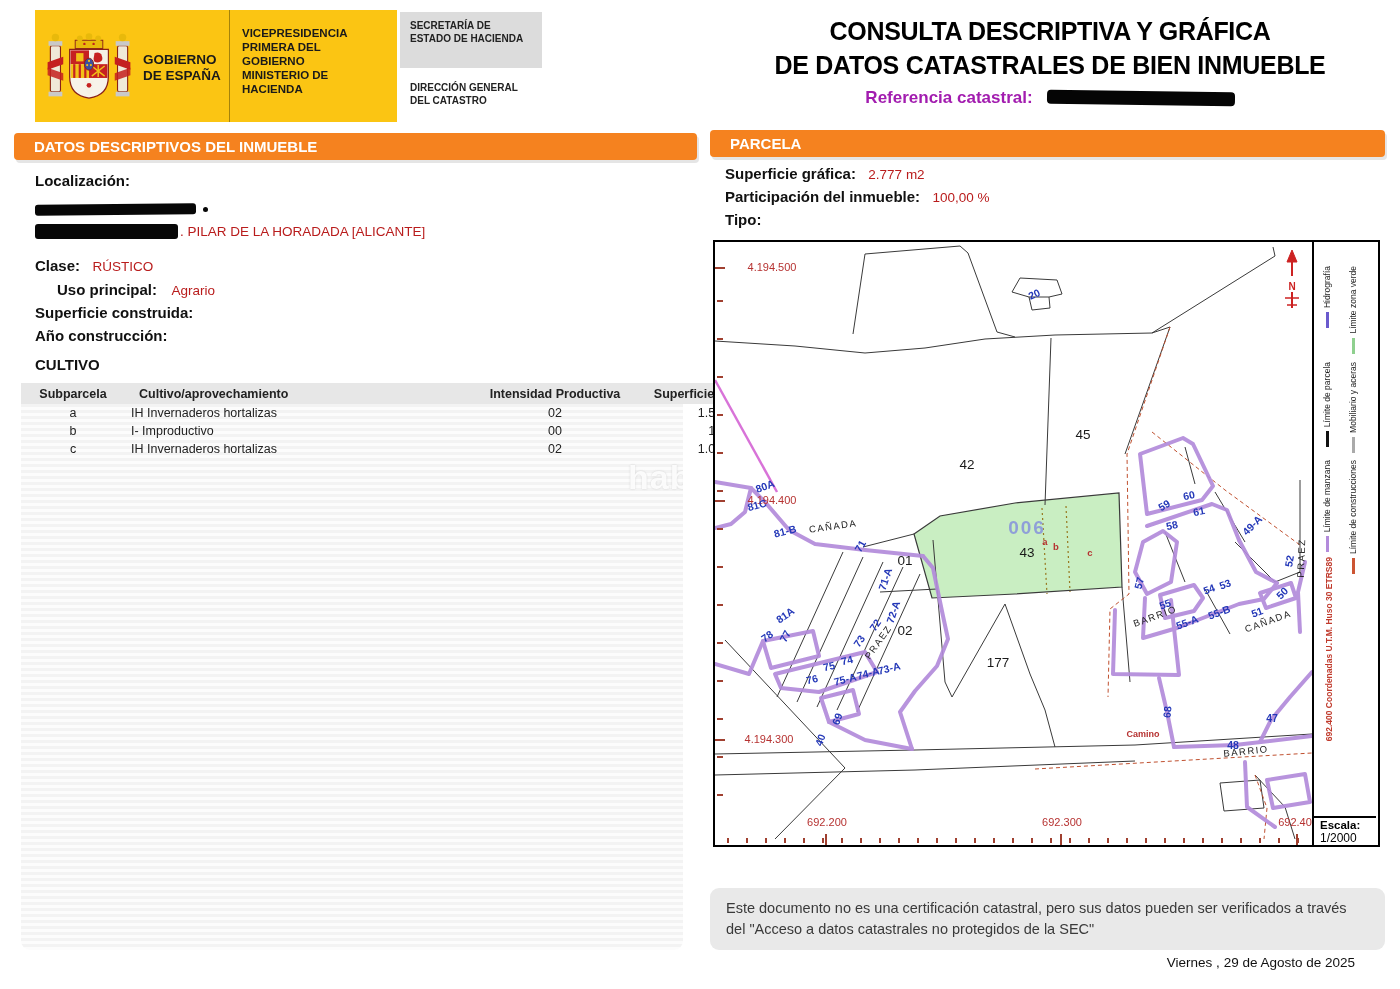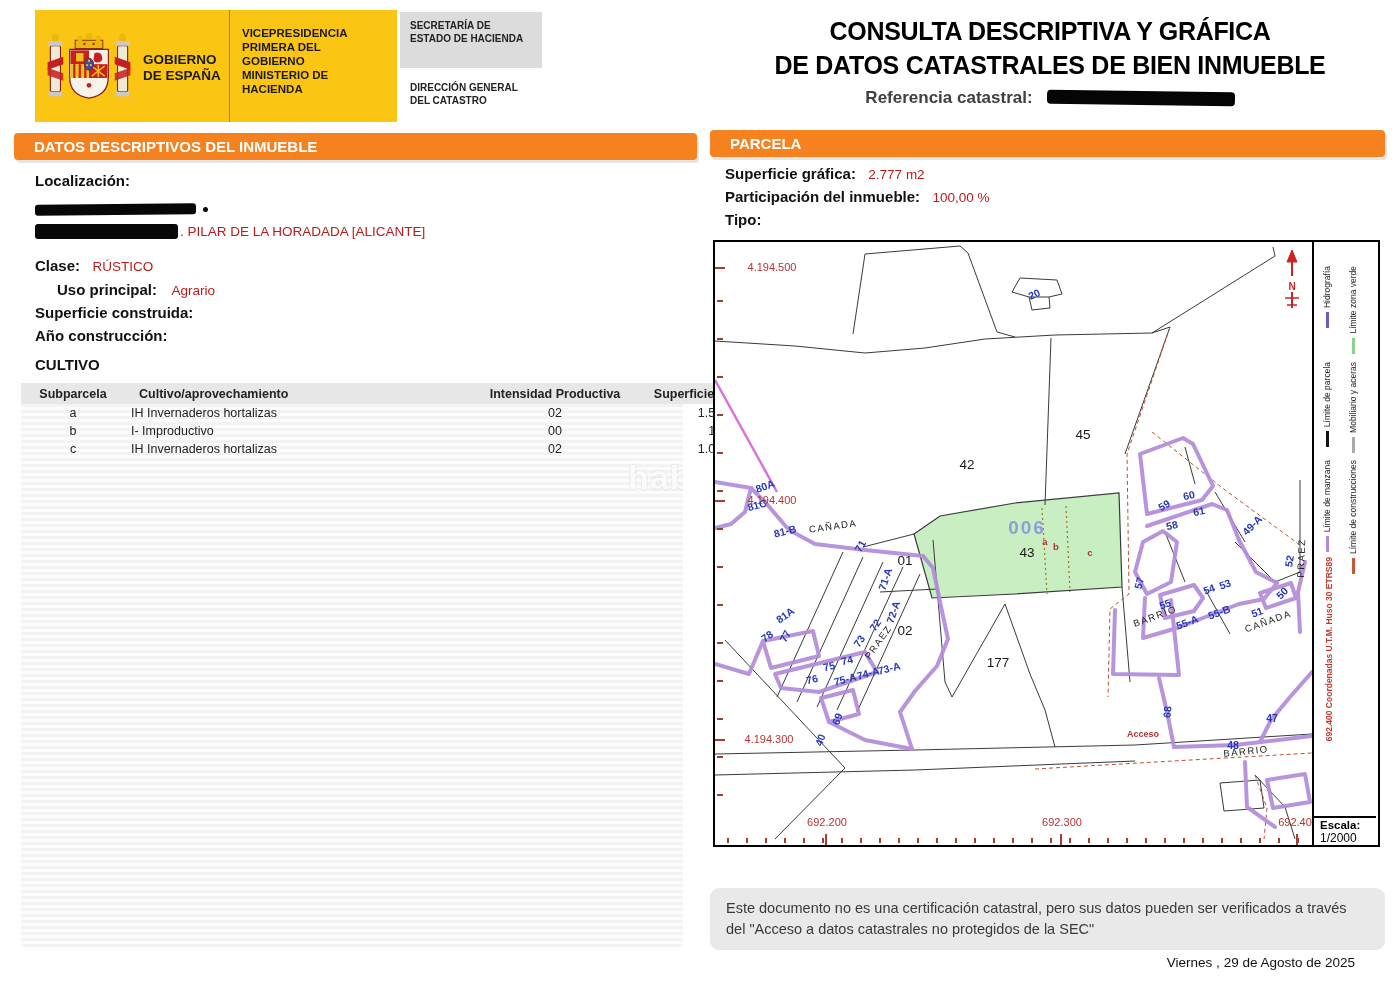--- a/index.html
+++ b/index.html
@@ -11,21 +11,21 @@
   #crest-cell{width:108px;height:112px;display:flex;align-items:center;justify-content:center;}
   #gob-text{width:86px;padding-top:42px;font-weight:bold;font-size:13.5px;line-height:16px;color:#1a1a1a;}
   #logo-divider{width:1px;background:rgba(60,50,0,.45);margin:0;}
   #vice-cell{flex:1;padding:16px 0 0 12px;font-weight:bold;font-size:11.5px;line-height:14px;color:#1a1a1a;}
   .vice-top{}
   #secretaria-box{position:absolute;left:400px;top:12px;width:142px;height:56px;background:#dcdcdc;padding:8px 0 0 10px;box-sizing:border-box;font-size:10px;font-weight:bold;line-height:12.5px;color:#222;}
   #direccion-text{position:absolute;left:410px;top:82px;font-size:10px;font-weight:bold;line-height:12.5px;color:#222;}
   #doc-title{position:absolute;left:715px;top:14px;width:670px;text-align:center;}
   .title-line{font-size:25px;font-weight:bold;color:#000;line-height:34px;letter-spacing:-.3px;}
   #ref-row{margin-top:6px;display:flex;align-items:center;justify-content:center;gap:14px;}
-  #ref-label{font-size:17px;font-weight:bold;color:#404040;}
+  #ref-label{font-size:17px;font-weight:bold;color:#a21caf;}
   #ref-redaction{width:188px;height:14px;background:#050505;border-radius:4px;transform:rotate(.8deg);}
 
   
   .orange-bar{position:absolute;height:27px;background:#F5821F;border-radius:4px;color:#fff;font-weight:bold;font-size:15px;line-height:27px;padding-left:20px;box-sizing:border-box;box-shadow:2px 3px 0 rgba(0,0,0,.10);}
   #left-bar{left:14px;top:133px;width:683px;}
   #right-bar{left:710px;top:130px;width:675px;}
 
   
   #left-panel{position:absolute;left:14px;top:160px;width:683px;height:800px;}
   .fld{position:absolute;left:21px;white-space:nowrap;}
@@ -336,21 +336,21 @@
           <line x1="572" y1="63" x2="582" y2="63" stroke-width="1.5"></line>
         </g>
       </svg>
       <div id="map-labels">
           <span class="ml ml-red" style="left: 57px; top: 25px;">4.194.500</span>
           <span class="ml ml-red" style="left: 57px; top: 258px;">4.194.400</span>
           <span class="ml ml-red" style="left: 54px; top: 497px;">4.194.300</span>
           <span class="ml ml-red" style="left: 112px; top: 580px;">692.200</span>
           <span class="ml ml-red" style="left: 347px; top: 580px;">692.300</span>
           <span class="ml ml-red" style="left: 580px; top: 580px;">692.40</span>
-          <span class="ml ml-camino" style="left: 428px; top: 492px;">Acceso</span>
+          <span class="ml ml-camino" style="left: 428px; top: 492px;">Camino</span>
           <span class="ml ml-n" style="left: 577px; top: 44px;">N</span>
           <span class="ml ml-blue" style="left: 319px; top: 52px; transform: translate(-50%, -50%) rotate(-25deg);">20</span>
           <span class="ml ml-black" style="left: 252px; top: 222px;">42</span>
           <span class="ml ml-black" style="left: 368px; top: 192px;">45</span>
           <span class="ml ml-black" style="left: 312px; top: 310px;">43</span>
           <span class="ml ml-black" style="left: 190px; top: 318px;">01</span>
           <span class="ml ml-black" style="left: 190px; top: 388px;">02</span>
           <span class="ml ml-black" style="left: 283px; top: 420px;">177</span>
           <span class="ml ml-peri" style="left: 312px; top: 286px;">006</span>
           <span class="ml ml-sub" style="left: 330px; top: 299px;">a</span>

